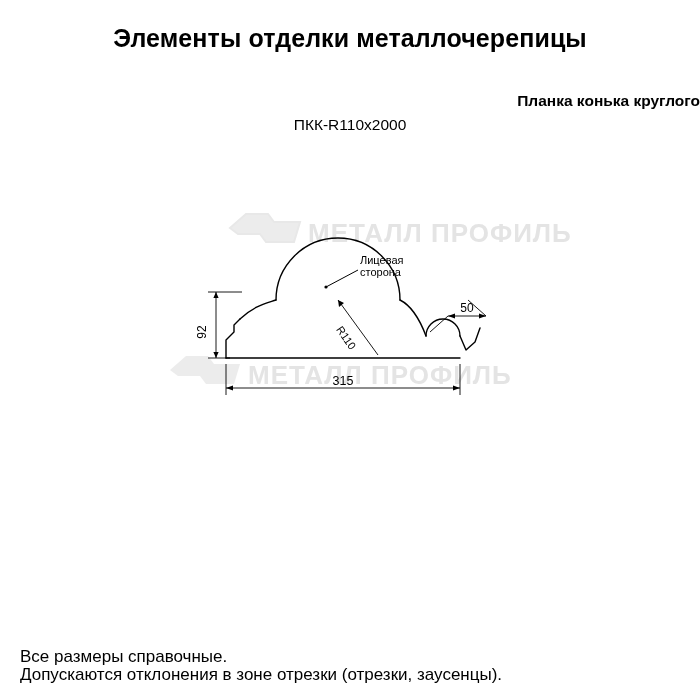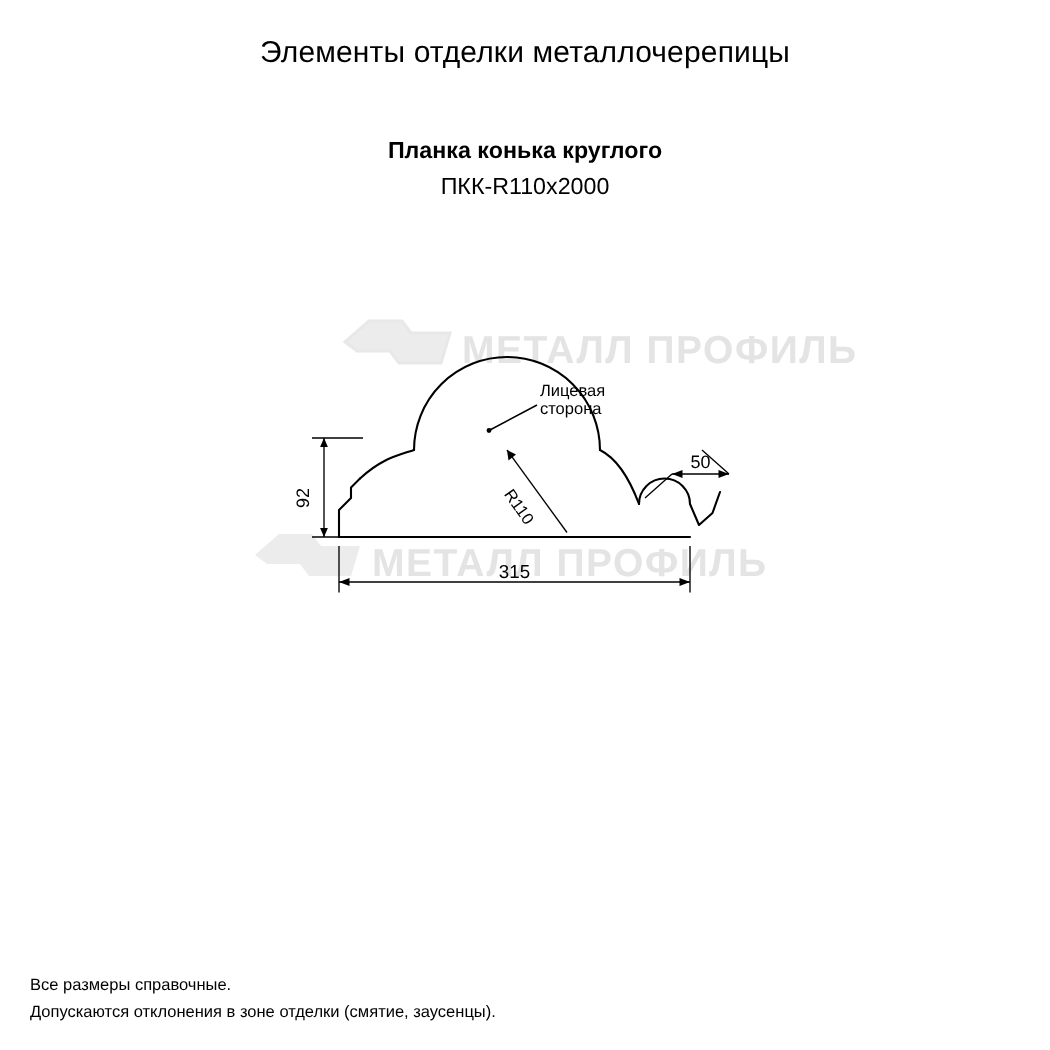--- a/index.html
+++ b/index.html
@@ -18,31 +18,31 @@
   .page {
     position: absolute;
     inset: 0;
   }
   .title {
     position: absolute;
     top: 24px;
     left: 0;
     width: 700px;
     text-align: center;
-    font-size: 20px;
-    font-weight: normal;
+    font-size: 25px;
+    font-weight: bold;
     letter-spacing: 0.1px;
     color: #000;
   }
   .subtitle {
     position: absolute;
     top: 92px;
     left: 0;
     width: 700px;
-    text-align: center;
+    text-align: right;
     font-size: 15.5px;
     font-weight: bold;
     color: #000;
   }
   .code {
     position: absolute;
     top: 116px;
     left: 0;
     width: 700px;
     text-align: center;
@@ -55,21 +55,21 @@
     top: 180px;
     left: 130px;
     width: 460px;
     height: 280px;
     text-align: center;
   }
   .footnotes {
     position: absolute;
     left: 20px;
     bottom: 16px;
-    font-size: 11px;
+    font-size: 17px;
     line-height: 18px;
     color: #000;
   }
   .footnotes div {
     white-space: nowrap;
   }
   svg text {
     font-family: "Liberation Sans", sans-serif;
     fill: #000;
   }
@@ -161,16 +161,16 @@
         <path d="M318 136 l7 -2.6 v5.2 z" fill="#000" stroke="none"></path>
         <path d="M356 136 l-7 -2.6 v5.2 z" fill="#000" stroke="none"></path>
       </g>
       <text x="337" y="132" font-size="12" text-anchor="middle">50</text>
 
     </svg>
   </div>
 
   <div class="footnotes">
     <div>Все размеры справочные.</div>
-    <div>Допускаются отклонения в зоне отделки (смятие, заусенцы).</div>
+    <div>Допускаются отклонения в зоне отрезки (отрезки, заусенцы).</div>
   </div>
 
 </div>
 
 </body></html>

